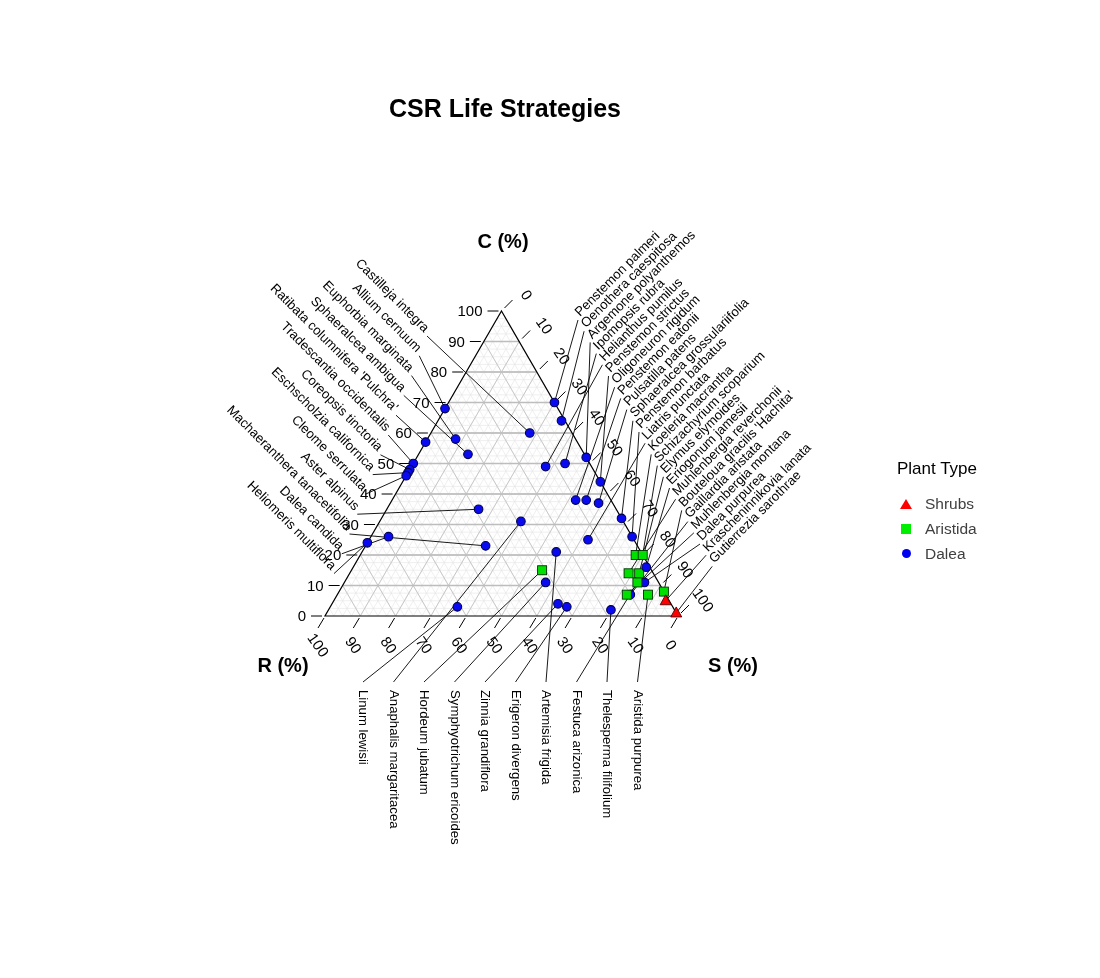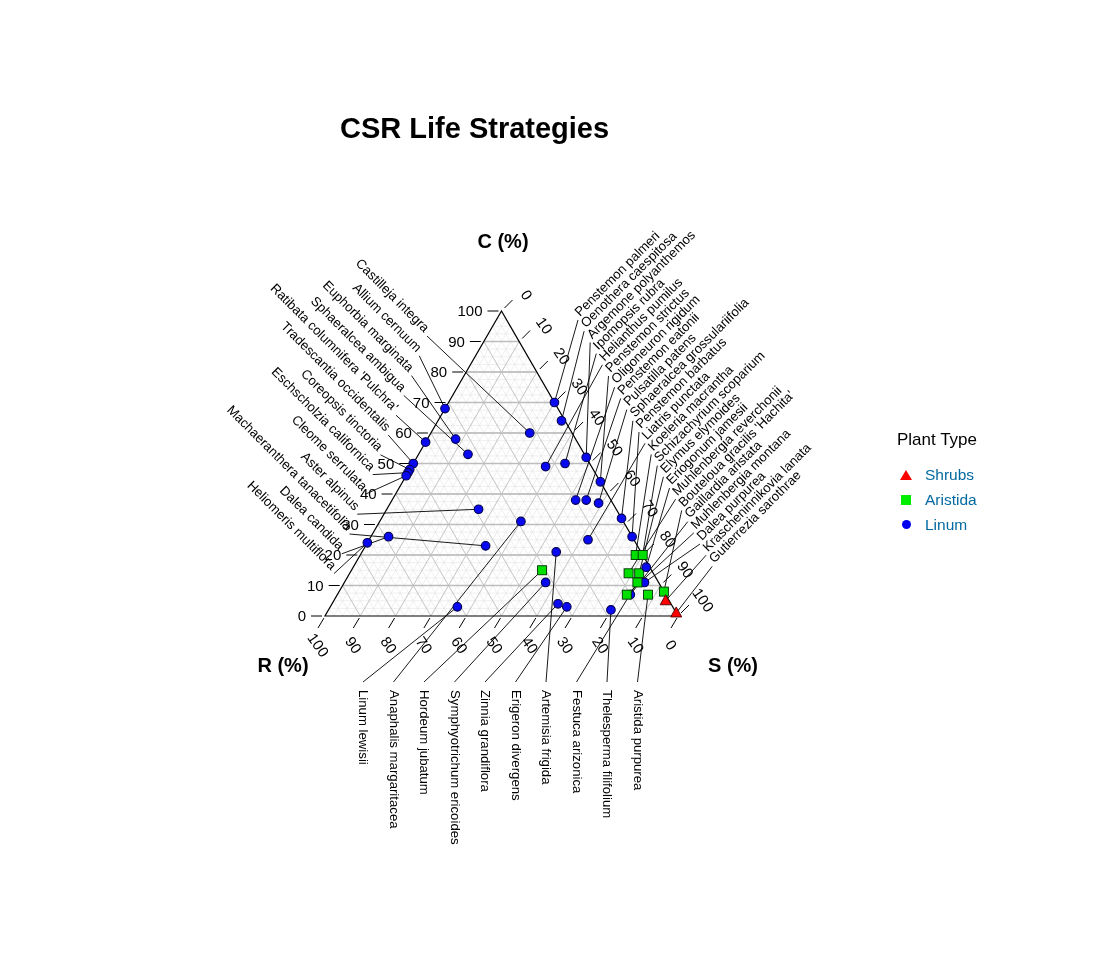--- a/index.html
+++ b/index.html
@@ -1,30 +1,30 @@
 <!DOCTYPE html>
 <html><head>
 <meta charset="utf-8">
 <style>
   html,body{margin:0;padding:0;background:#ffffff;}
   #page{position:relative;width:1100px;height:978px;background:#ffffff;overflow:hidden;
         font-family:"Liberation Sans", sans-serif;}
   #ternary-svg{position:absolute;left:0;top:0;}
   .abs{position:absolute;}
-  #chart-title{left:340px;top:112px;width:330px;text-align:left;
-        font-size:29px;font-weight:bold;color:#000;}
+  #chart-title{left:340px;top:94px;width:330px;text-align:center;
+        font-size:25px;font-weight:bold;color:#000;}
   .axis-title{font-size:20px;font-weight:bold;color:#000;width:110px;text-align:center;}
   #axis-c{left:448px;top:230px;}
   #axis-r{left:228px;top:654px;}
   #axis-s{left:678px;top:654px;}
-  #legend{left:897px;top:430px;width:150px;}
+  #legend{left:897px;top:459px;width:150px;}
   #legend-title{font-size:17px;color:#000;margin-bottom:12px;}
   .legend-entry{display:flex;align-items:center;height:25px;}
   .legend-swatch{width:18px;display:flex;justify-content:center;align-items:center;}
-  .legend-label{font-size:15.5px;color:#0369a1;margin-left:10px;}
+  .legend-label{font-size:15.5px;color:#404040;margin-left:10px;}
   .tri{width:0;height:0;border-left:6px solid transparent;border-right:6px solid transparent;
        border-bottom:10px solid #ff0000;}
   .sq{width:10px;height:10px;background:#00ee00;}
   .ci{width:9px;height:9px;border-radius:50%;background:#0000f0;}
 </style>
 </head>
 <body>
 
 <div id="page">
   <div id="chart-title" class="abs">CSR Life Strategies</div>
@@ -405,16 +405,16 @@
     <div class="legend-entry">
       <span class="legend-swatch">
           <span class="sq"></span>
         </span>
       <span class="legend-label">Aristida</span>
     </div>
     <div class="legend-entry">
       <span class="legend-swatch">
           <span class="ci"></span>
         </span>
-      <span class="legend-label">Linum</span>
+      <span class="legend-label">Dalea</span>
     </div>
   </div>
 </div>
 
 </body></html>

